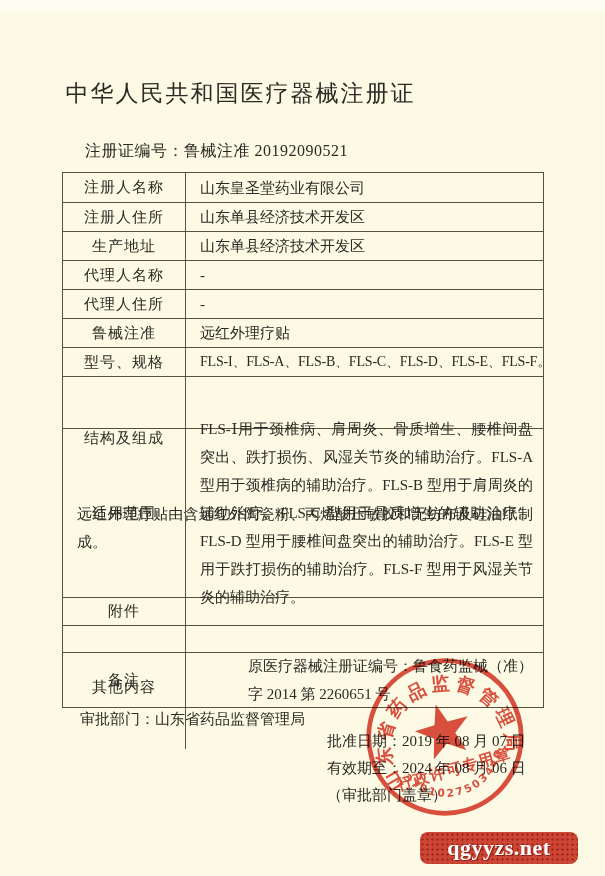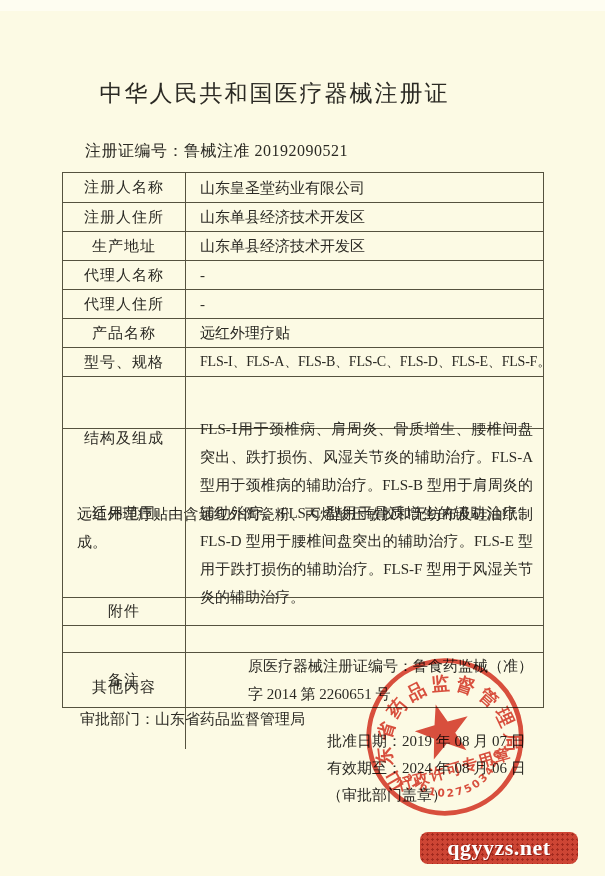--- a/index.html
+++ b/index.html
@@ -19,21 +19,20 @@
     background:var(--bg);overflow:hidden;
   }
   .scan-strip{
     position:absolute;left:0;top:0;width:605px;height:11px;
     background:rgba(255,255,252,.55);
   }
   .title{
     position:absolute;left:0;top:78px;width:481px;
     text-align:center;font-size:23px;letter-spacing:2px;
     font-weight:500;
-    margin-left:34px;
   }
   .regno-line{
     position:absolute;left:85px;top:141px;
     font-size:16px;letter-spacing:.5px;white-space:nowrap;
   }
   .cert-table{
     position:absolute;left:62px;top:172px;width:482px;
     border:1px solid var(--border);
     box-sizing:border-box;
     background:transparent;
@@ -113,21 +112,21 @@
     </div>
     <div class="row hA">
       <div class="lab">代理人名称</div>
       <div class="val">-</div>
     </div>
     <div class="row hA">
       <div class="lab">代理人住所</div>
       <div class="val">-</div>
     </div>
     <div class="row hA">
-      <div class="lab">产品名称</div>
+      <div class="lab">鲁械注准</div>
       <div class="val">远红外理疗贴</div>
     </div>
     <div class="row hA">
       <div class="lab">型号、规格</div>
       <div class="val tight">FLS-I、FLS-A、FLS-B、FLS-C、FLS-D、FLS-E、FLS-F。</div>
     </div>
     <div class="row hB">
       <div class="lab">结构及组成</div>
       <div class="val just">远红外理疗贴由含远红外陶瓷粉、丙烯酸压敏胶和无纺布及硅油纸制成。</div>
     </div>

